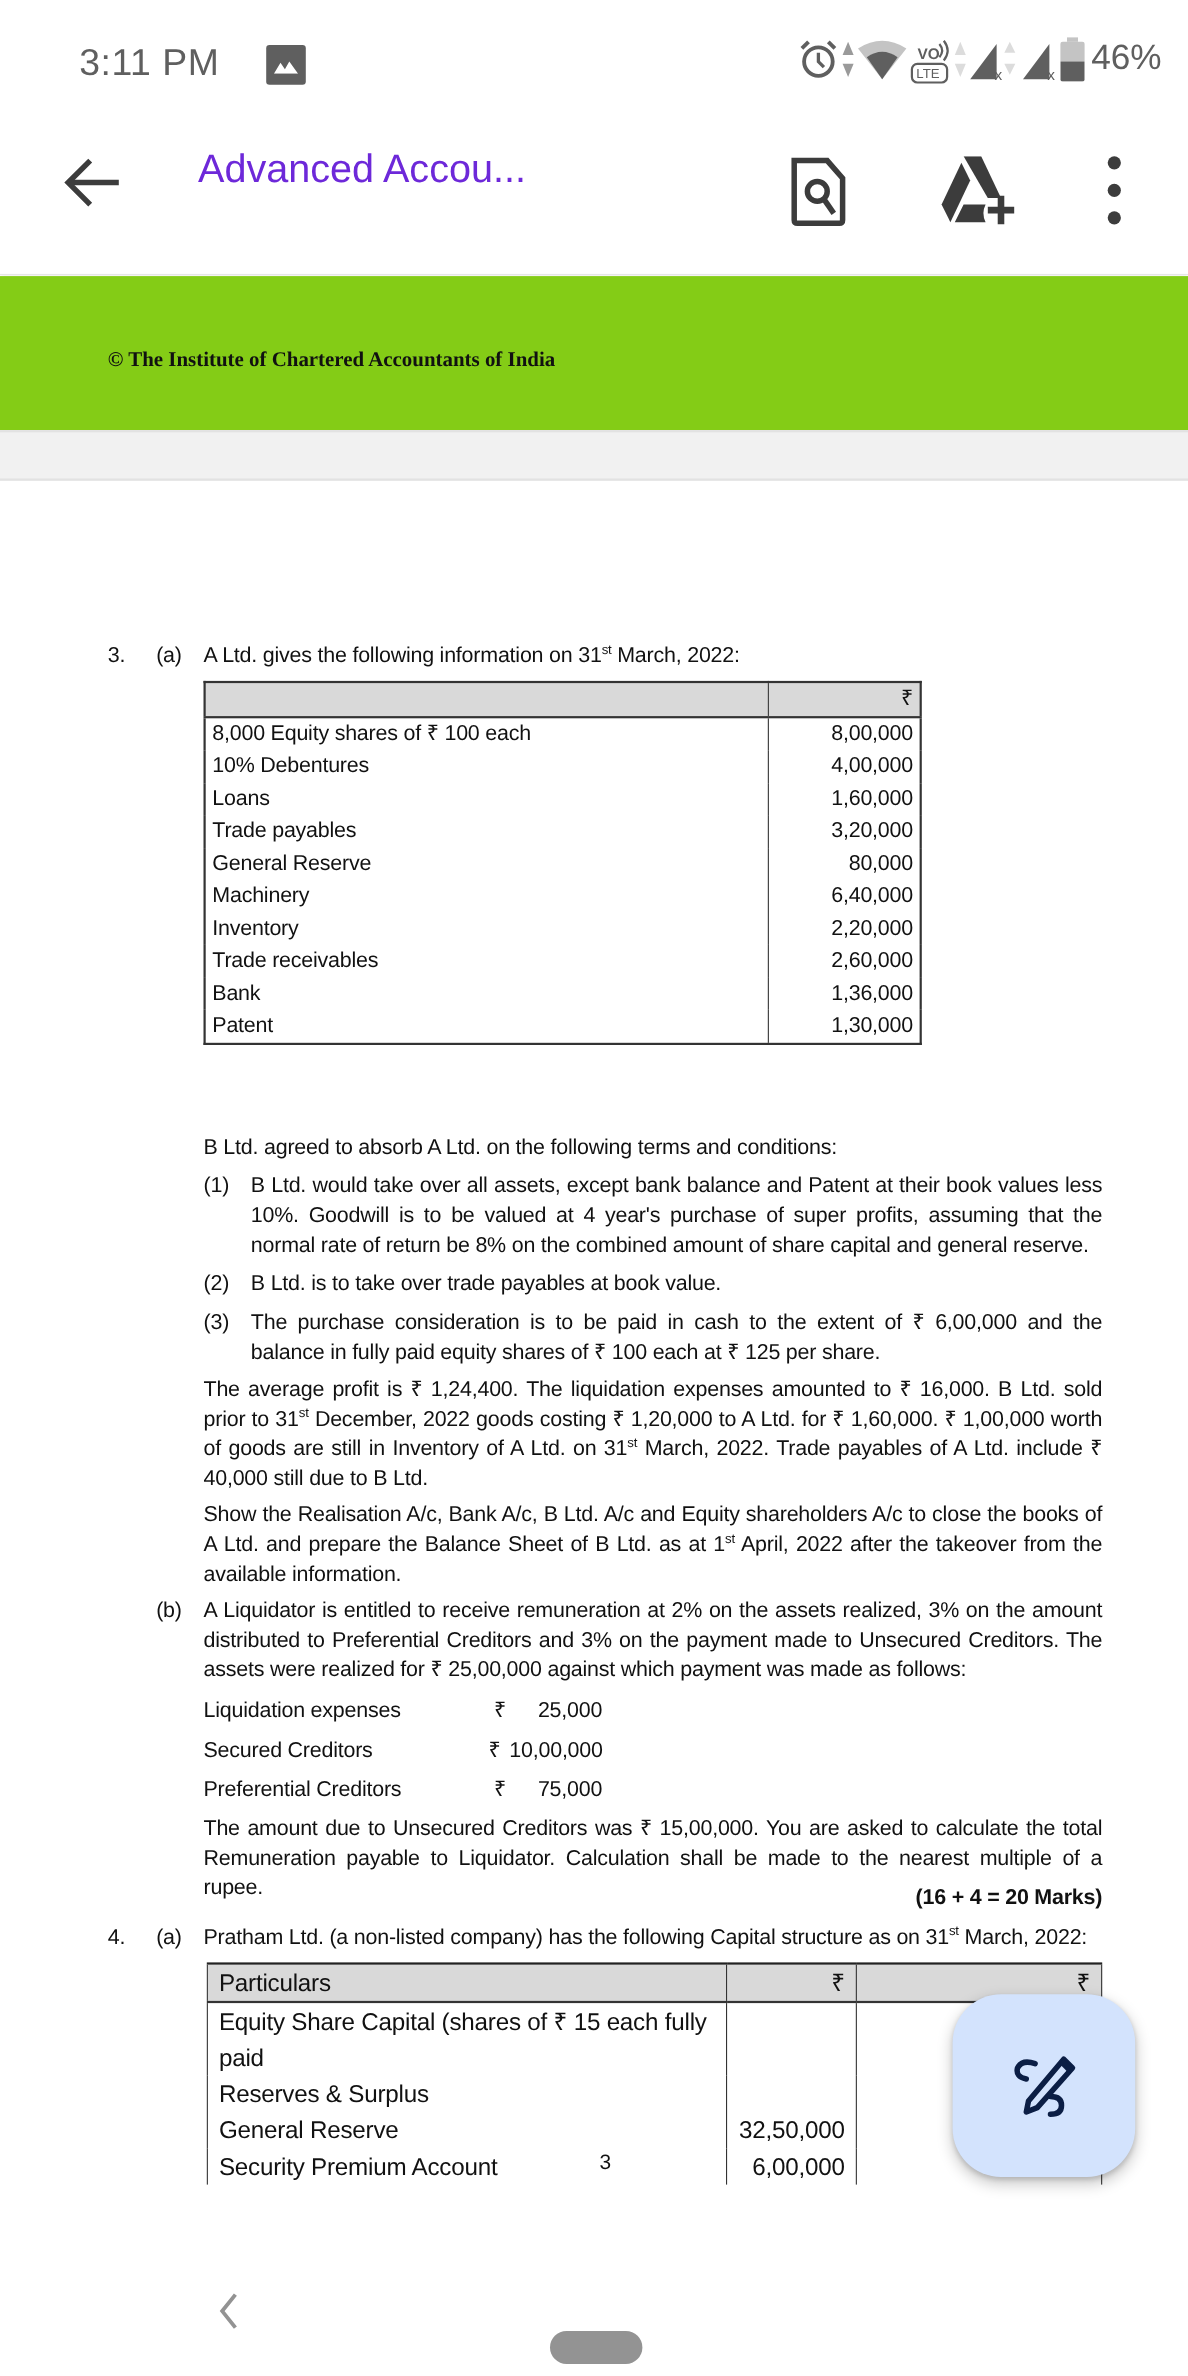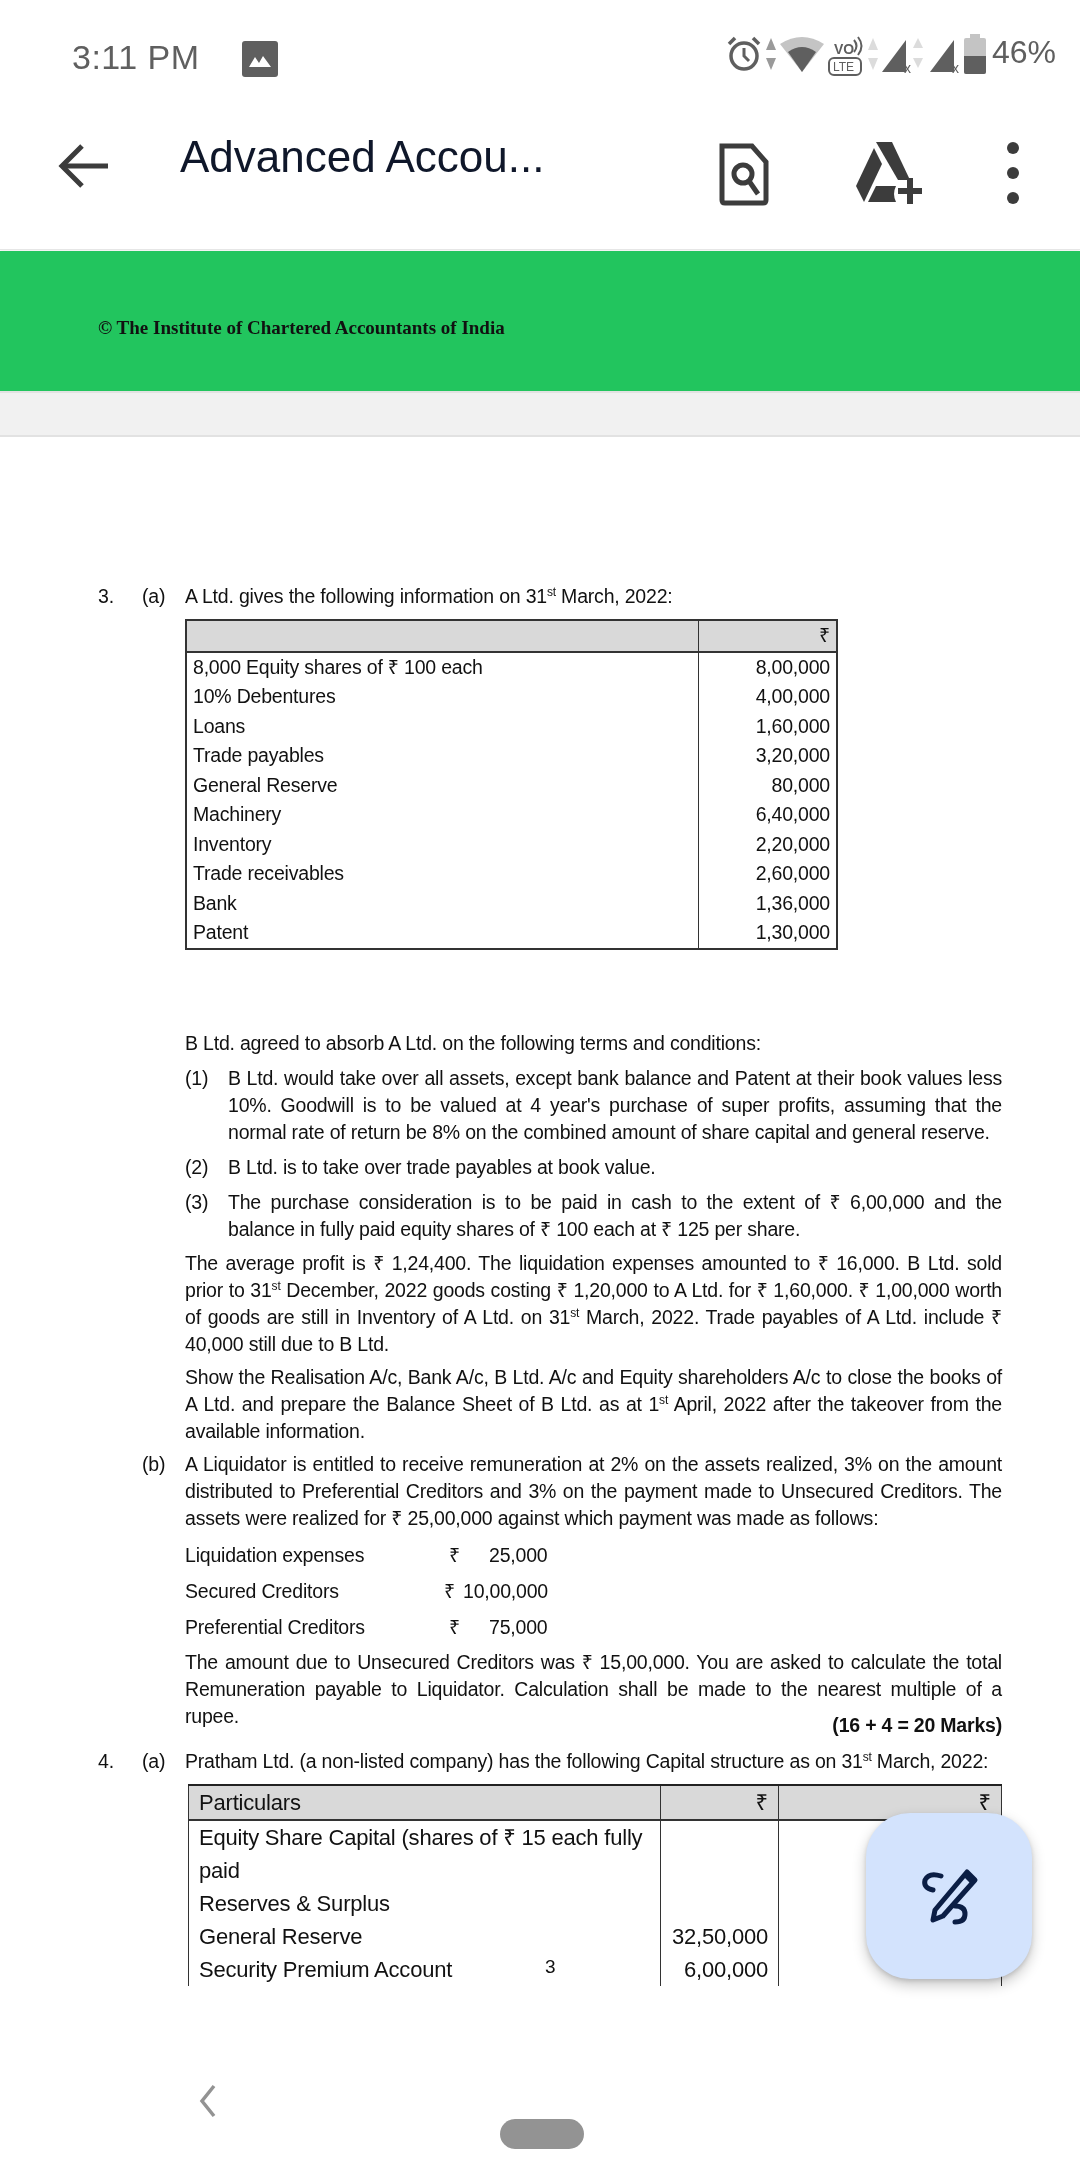--- a/index.html
+++ b/index.html
@@ -14,27 +14,27 @@
   .sb-icons { position: absolute; right: 48px; top: 18px; height: 50px; display: flex; }
   .sb-battery-txt { font-size: 32px; color: #5f5f5f; margin-left: 6px; }
   .battery { width: 22px; height: 40px; position: relative; }
   .battery .cap { position: absolute; left: 6px; top: 0; width: 10px; height: 4px; background: #c4c4c4; }
   .battery .body { position: absolute; left: 0; top: 4px; width: 22px; height: 36px; background: #c4c4c4; border-radius: 2px; overflow: hidden; }
   .battery .fill { position: absolute; left: 0; bottom: 0; width: 22px; height: 18px; background: #5f5f5f; }
 
   
   .appbar { position: absolute; top: 84px; left: 0; width: 1080px; height: 166px; background: #fff; border-bottom: 1px solid #e6e6e6; box-shadow: 0 2px 3px rgba(0,0,0,0.06); }
   .back-btn { position: absolute; left: 52px; top: 50px; width: 64px; height: 64px; }
-  .app-title { position: absolute; left: 180px; top: 48px; font-size: 44px; color: #0f172a; white-space: nowrap; }
+  .app-title { position: absolute; left: 180px; top: 48px; font-size: 36px; color: #6d28d9; white-space: nowrap; }
   .ab-search { position: absolute; left: 718px; top: 58px; width: 52px; height: 64px; }
   .ab-drive { position: absolute; left: 852px; top: 58px; width: 72px; height: 62px; }
   .ab-more { position: absolute; left: 998px; top: 54px; width: 30px; height: 70px; }
 
   
-  .page1 { position: absolute; top: 251px; left: 0; width: 1080px; height: 140px; background: #22c55e; }
+  .page1 { position: absolute; top: 251px; left: 0; width: 1080px; height: 140px; background: #84cc16; }
   .copyright { position: absolute; left: 98px; top: 66px; font-family: "Liberation Serif", serif; font-weight: bold; font-size: 19px; color: #111; }
   .page-gap { position: absolute; top: 391px; left: 0; width: 1080px; height: 46px; background: #f1f1f1; border-top: 2px solid #e2e2e2; border-bottom: 2px solid #e2e2e2; }
 
   
   .page2 { position: absolute; top: 439px; left: 0; width: 1080px; height: 1560px; background: #fff; }
   .doc { position: absolute; left: 0; top: 0; width: 1080px; font-size: 19.5px; color: #111; line-height: 27px; letter-spacing: -0.2px; }
   .abs { position: absolute; }
   sup { font-size: 12px; vertical-align: super; line-height: 0; }
   .justify { text-align: justify; }
 

